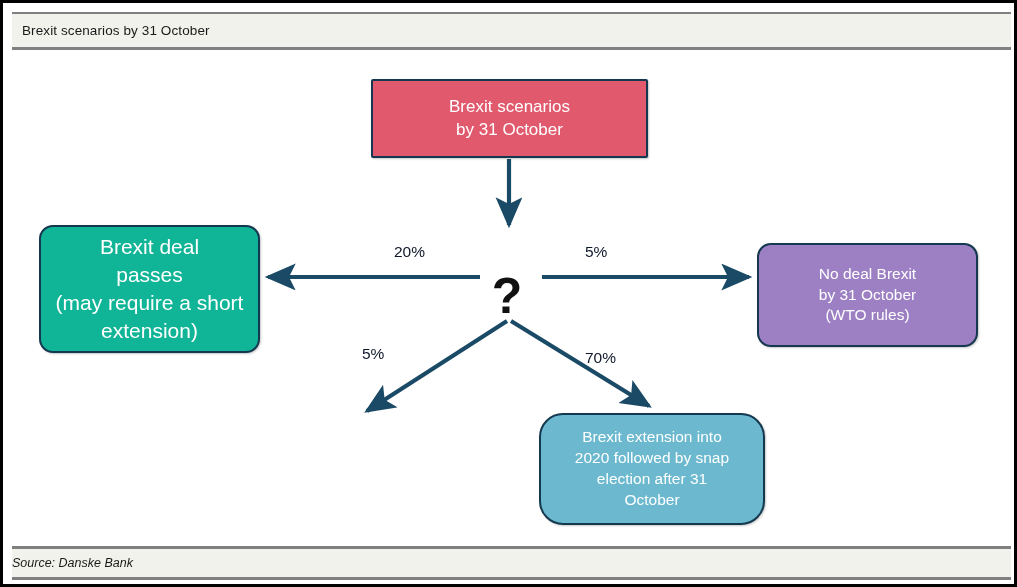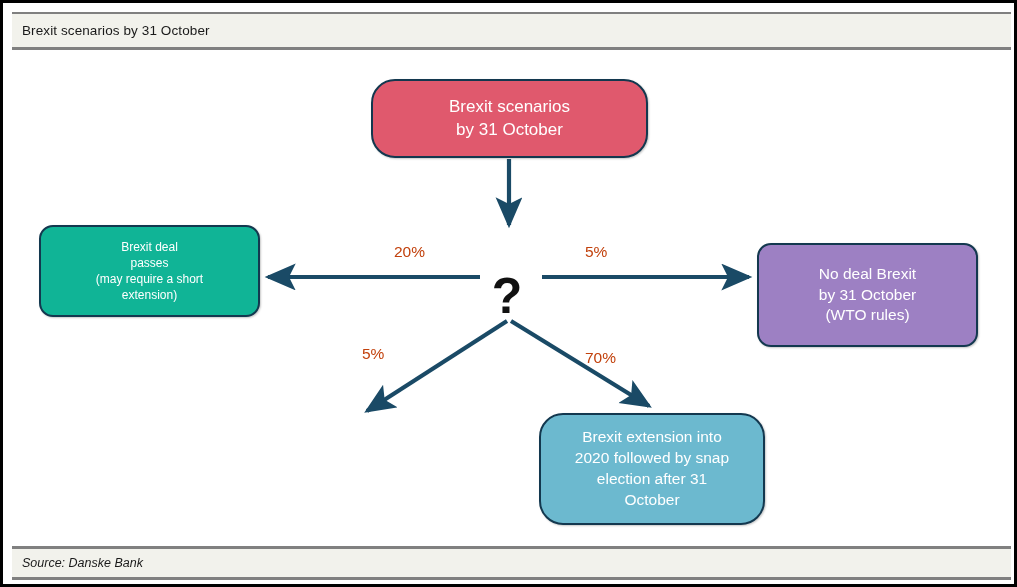--- a/index.html
+++ b/index.html
@@ -53,21 +53,20 @@
     box-sizing: border-box;
     border-top: 3px solid #808080;
     border-bottom: 3px solid #808080;
     display: flex;
     align-items: center;
   }
   #source-text {
     font-size: 12.5px;
     font-style: italic;
     color: #1a1a1a;
-    padding-left: 10px;
     white-space: nowrap;
   }
 
   
   #canvas {
     position: absolute;
     left: 9px;
     top: 50px;
     width: 999px;
     height: 493px;
@@ -96,27 +95,27 @@
     padding: 4px 8px;
     white-space: pre-line;
     box-shadow: 1px 1px 2px rgba(0,0,0,0.22);
   }
 
   #node-root {
     left: 359px;  top: 26px;
     width: 277px; height: 79px;
     background: #e0596d;
     font-size: 17px;
-    border-radius: 24px;
+    border-radius: 2px;
   }
   #node-deal {
     left: 27px;   top: 172px;
-    width: 221px; height: 92px;
+    width: 221px; height: 128px;
     background: #10b496;
-    font-size: 12px;
+    font-size: 21px;
   }
   #node-nodeal {
     left: 745px;  top: 172px;
     width: 221px; height: 104px;
     background: #9d80c3;
     font-size: 15.5px;
     margin-top: 18px;
   }
   #node-long {
     left: 237px;  top: 365px;
@@ -145,21 +144,21 @@
     font-size: 50px;
     font-weight: bold;
     color: #111111;
     line-height: 1;
   }
 
   
   .edge-label {
     position: absolute;
     font-size: 15.5px;
-    color: #c2410c;
+    color: #0f172a;
     white-space: nowrap;
   }
   #label-deal    { left: 382px; top: 190px; }
   #label-nodeal  { left: 573px; top: 190px; }
   #label-long    { left: 350px; top: 292px; }
   #label-snap    { left: 573px; top: 296px; }
 </style>
 </head>
 <body>
 

